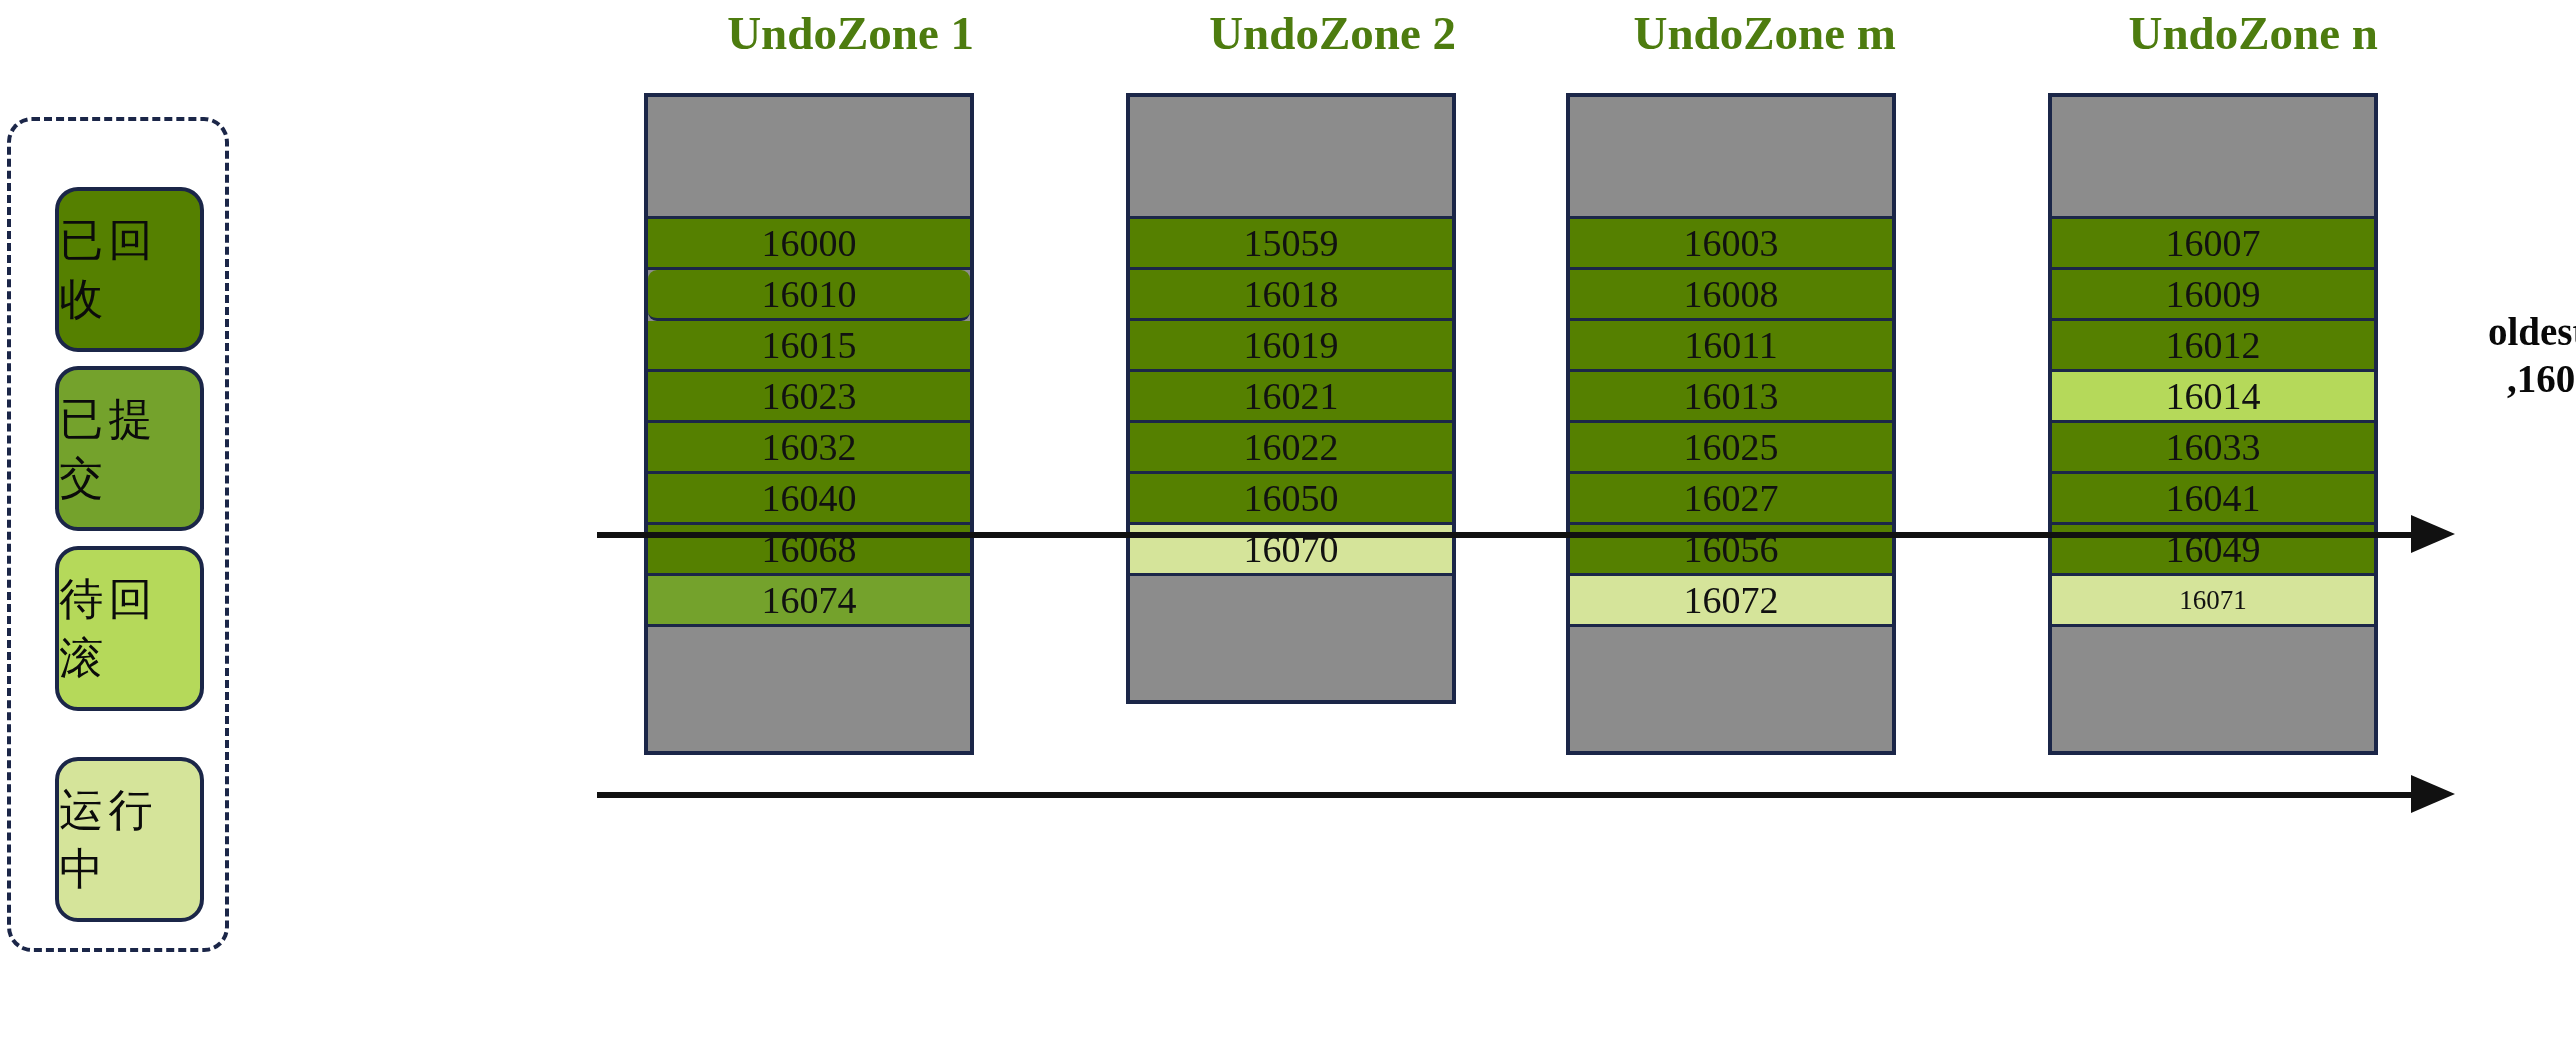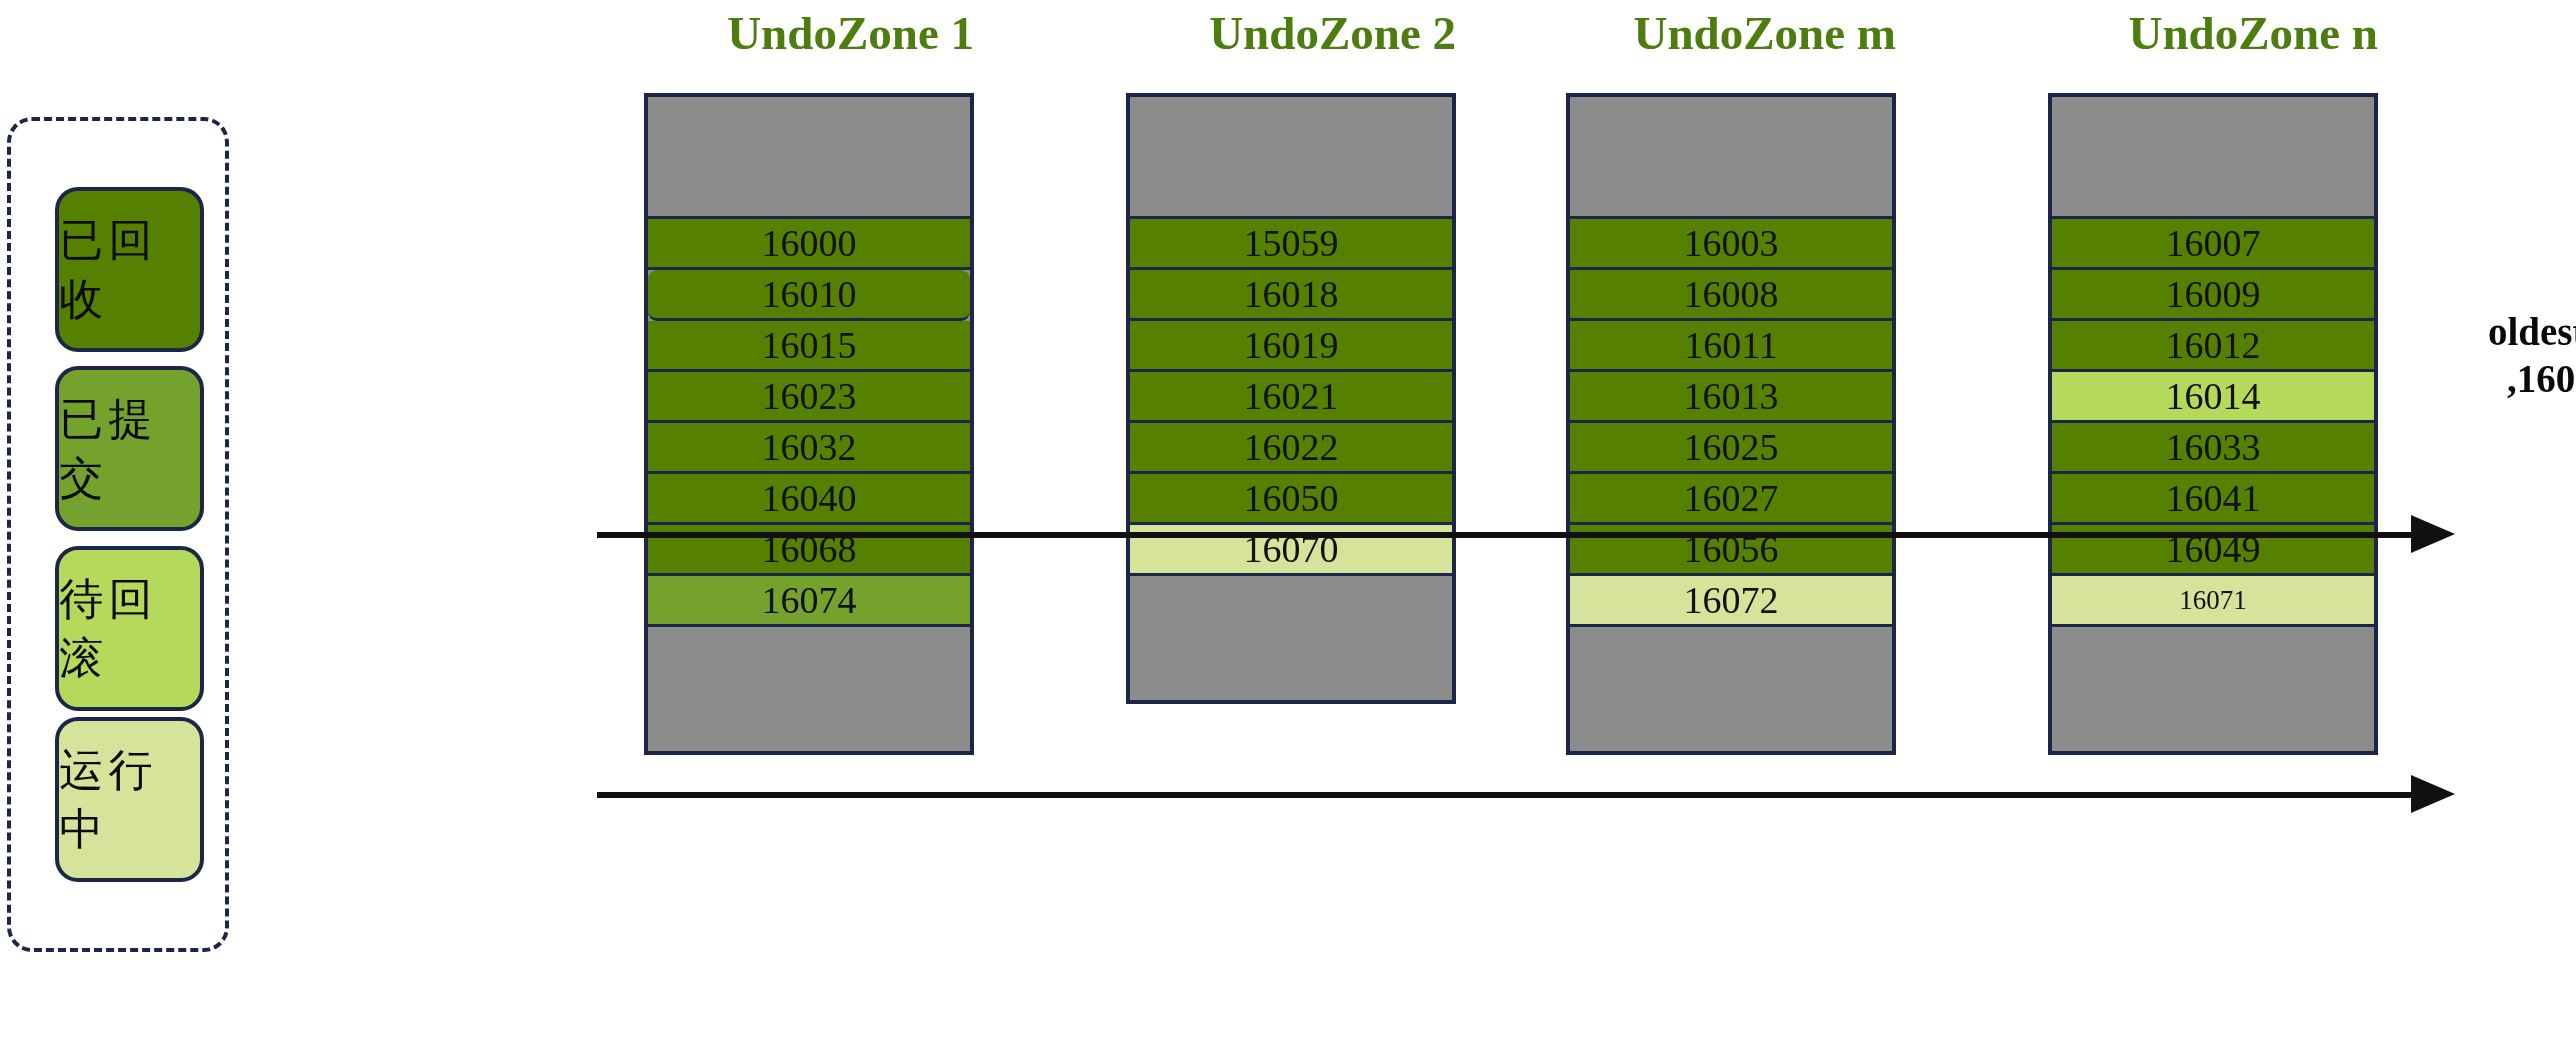--- a/index.html
+++ b/index.html
@@ -14,21 +14,21 @@
   .legend-item{
     position:absolute;left:44px;width:149px;height:165px;
     border:4.6px solid #1b2648;border-radius:23px;box-sizing:border-box;
     display:flex;align-items:center;justify-content:center;
     font-size:44px;color:#0b0b0b;letter-spacing:5.2px;
     font-family:"DejaVu Sans","Liberation Sans",sans-serif;font-weight:500;
   }
   .legend-item:nth-of-type(1){top:66px;}
   .legend-item:nth-of-type(2){top:245px;}
   .legend-item:nth-of-type(3){top:425px;}
-  .legend-item:nth-of-type(4){top:596px;}
+  .legend-item:nth-of-type(4){top:636px;}
 
   
   .zone{position:absolute;top:93px;width:330px;}
   .zone-title{
     position:absolute;top:-87px;left:0;width:330px;text-align:right;
     font-size:47px;font-weight:bold;color:#4d7c0f;white-space:nowrap;
   }
   .stack{
     position:absolute;top:0;left:0;width:330px;
     border:4.6px solid #1b2648;box-sizing:border-box;background:#8c8c8c;

